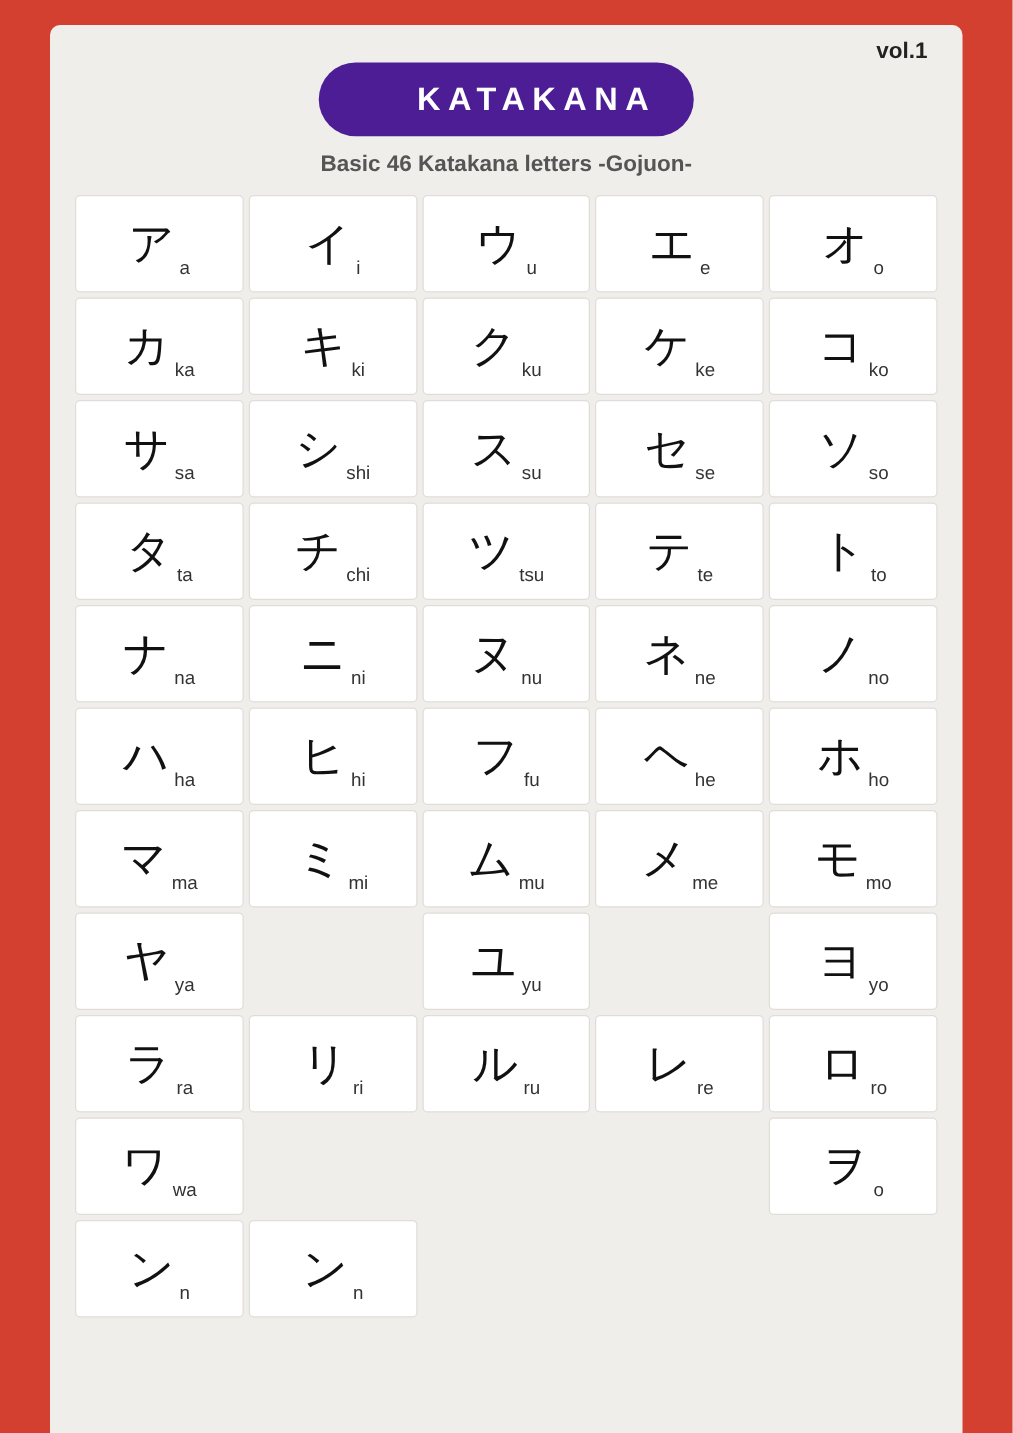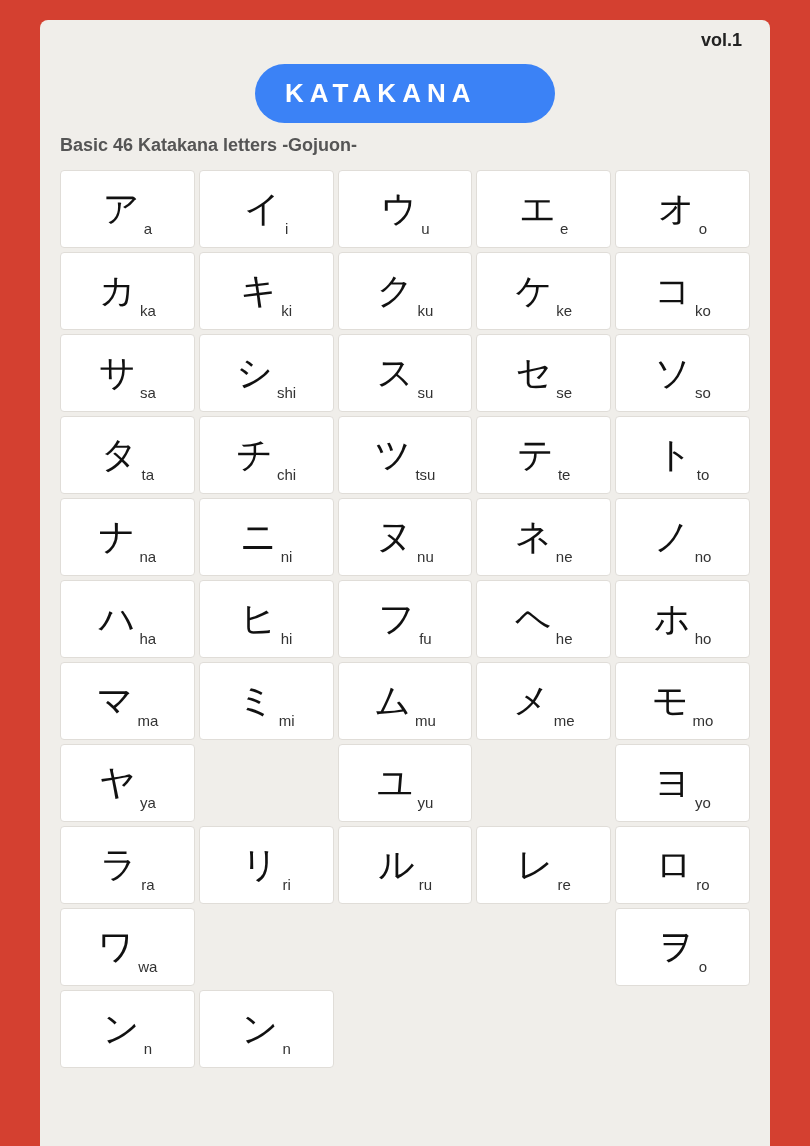--- a/index.html
+++ b/index.html
@@ -27,39 +27,39 @@
     .vol-label {
       position: absolute;
       top: 10px;
       right: 28px;
       font-size: 18px;
       font-weight: bold;
       color: #222;
     }
 
     .title-badge {
-      background-color: #3b82f6;
+      background-color: #4c1d95;
       border-radius: 40px;
       display: block;
-      margin: 24px auto 12px auto;
+      margin: 10px auto 12px auto;
       width: 300px;
-      text-align: left;
+      text-align: right;
       padding: 14px 30px;
     }
 
     .title-badge span {
       color: white;
       font-size: 26px;
       font-weight: bold;
       letter-spacing: 6px;
       text-transform: uppercase;
     }
 
     .subtitle {
-      text-align: left;
+      text-align: center;
       font-size: 18px;
       font-weight: bold;
       color: #555;
       margin-bottom: 14px;
     }
 
     .grid {
       display: grid;
       grid-template-columns: repeat(5, 1fr);
       gap: 4px;

